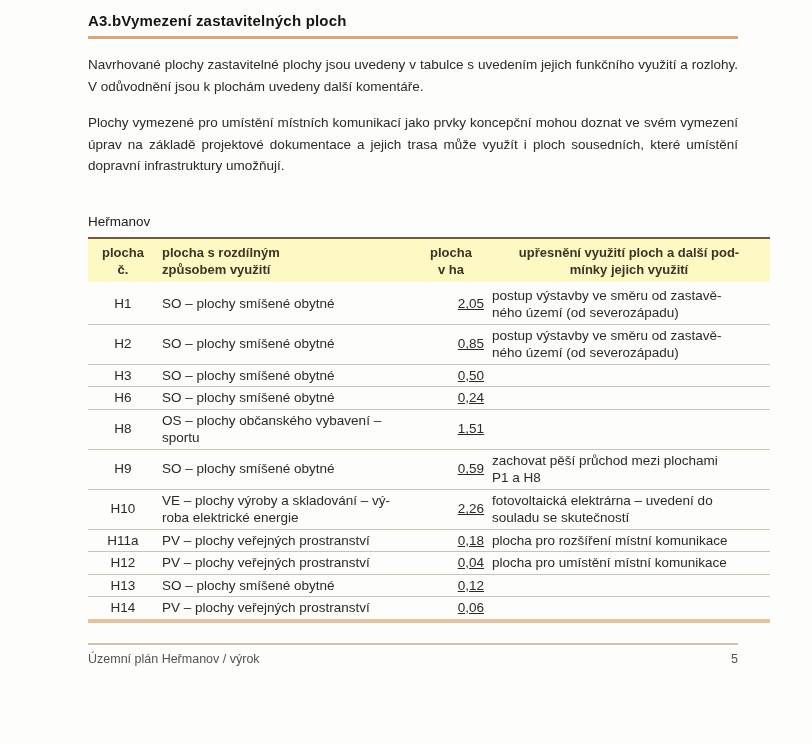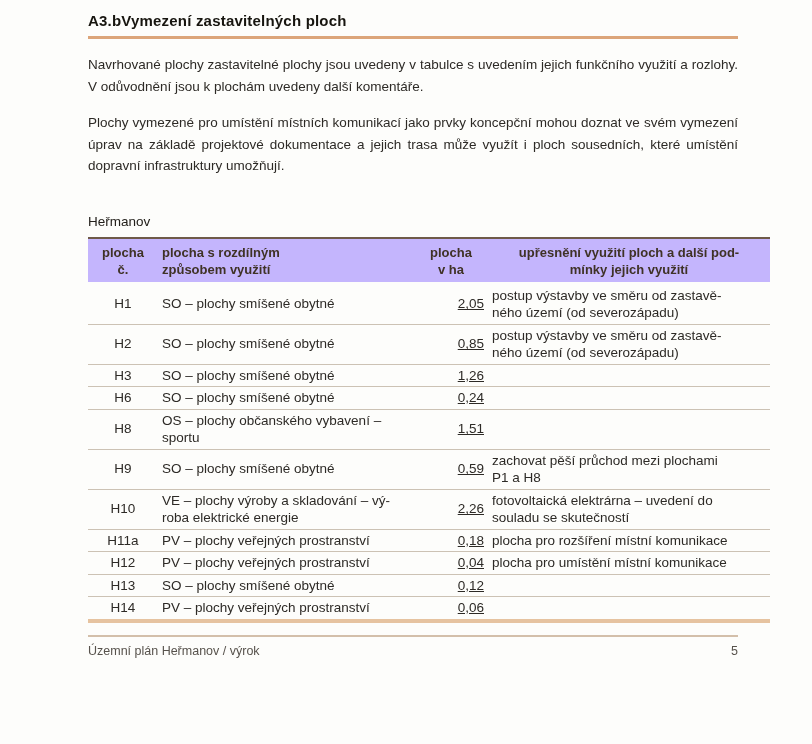--- a/index.html
+++ b/index.html
@@ -48,21 +48,21 @@
   
   table.zoning {
     width: 650px;
     margin-top: 8px;
     border-collapse: collapse;
     border-top: 2px solid #6f5a49;
     border-bottom: 4px solid #e6c3a0;
     table-layout: fixed;
   }
   table.zoning th {
-    background: #c4b5fd;
+    background: #fef9c3;
     color: #3f3226;
     font-size: 13px;
     font-weight: bold;
     line-height: 17px;
     padding: 5px 4px 4px 4px;
     vertical-align: top;
     white-space: pre-line;
   }
   table.zoning td {
     font-size: 13.5px;
@@ -75,21 +75,21 @@
   thead tr { border-bottom: 3px solid #fdfdfb; }
   .c1 { width: 62px;  text-align: center; }
   .c2 { width: 248px; text-align: left; }
   .c3 { width: 66px; }
   th.c3 { text-align: center; }
   td.c3 { text-align: right; padding-right: 14px; text-decoration: underline; }
   .c4 { width: 274px; }
   th.c4 { text-align: center; }
   td.c4 { text-align: left; padding-left: 7px; }
   
-  .doc-footer { margin-top: 12px; }
+  .doc-footer { margin-top: 20px; }
   .footer-rule {
     height: 2px;
     background: #d3bfaa;
   }
   .footer-row {
     display: flex;
     justify-content: space-between;
     padding-top: 7px;
     font-size: 12.5px;
     color: #57524c;
@@ -135,21 +135,21 @@
         <tr>
           <td class="c1">H2</td>
           <td class="c2">SO – plochy smíšené obytné</td>
           <td class="c3">0,85</td>
           <td class="c4">postup výstavby ve směru od zastavě-
 ného území (od severozápadu)</td>
         </tr>
         <tr>
           <td class="c1">H3</td>
           <td class="c2">SO – plochy smíšené obytné</td>
-          <td class="c3">1,26</td>
+          <td class="c3">0,50</td>
           <td class="c4"></td>
         </tr>
         <tr>
           <td class="c1">H6</td>
           <td class="c2">SO – plochy smíšené obytné</td>
           <td class="c3">0,24</td>
           <td class="c4"></td>
         </tr>
         <tr>
           <td class="c1">H8</td>

